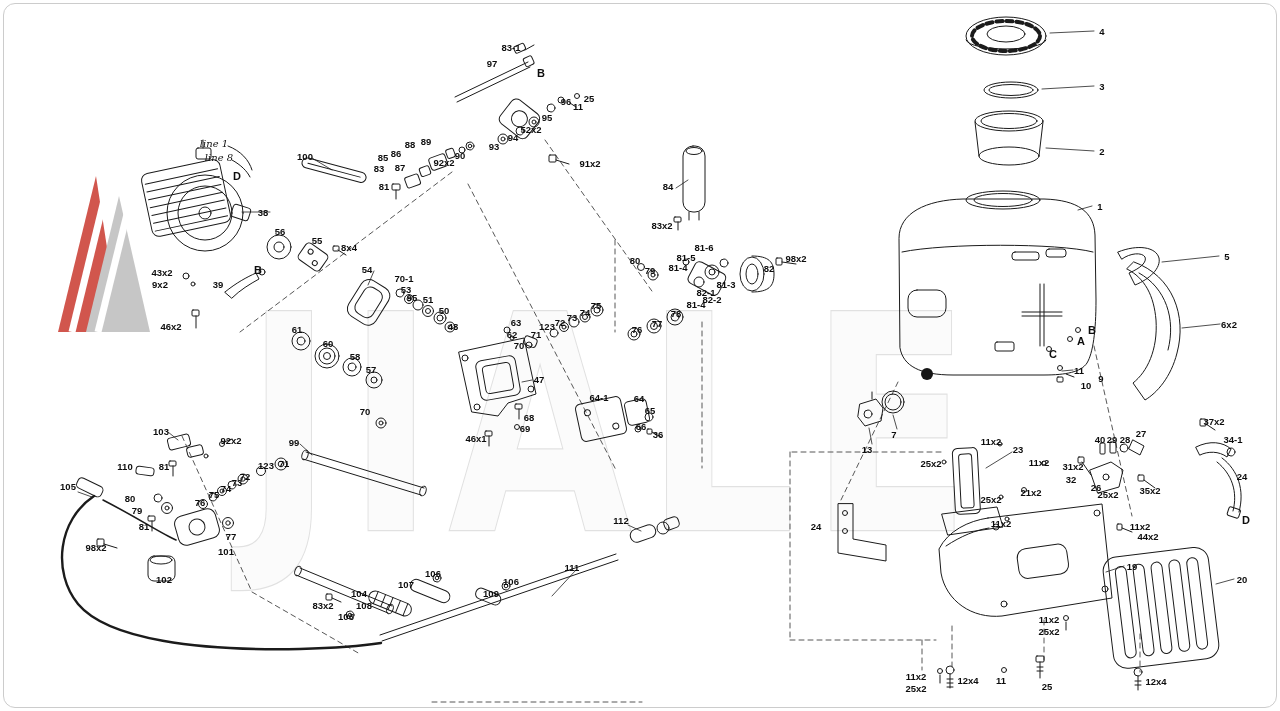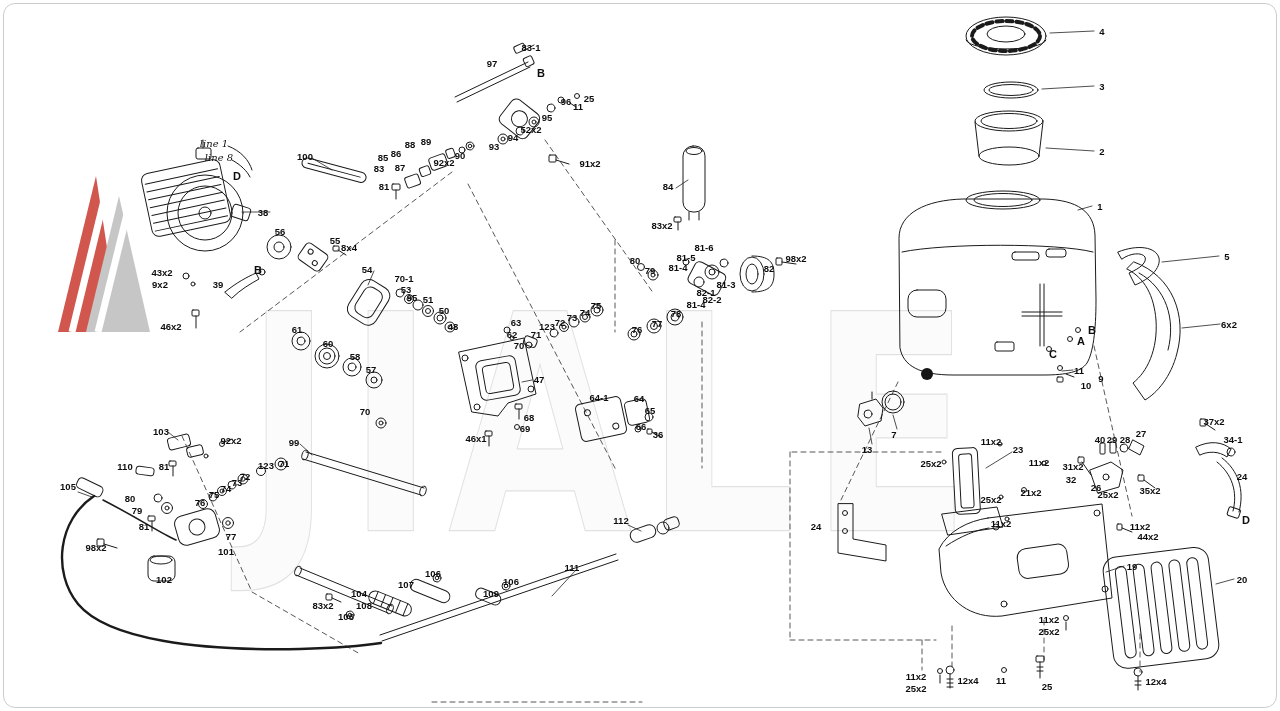--- a/index.html
+++ b/index.html
@@ -416,21 +416,21 @@
         <circle cx="663" cy="528" r="6"></circle>
         <g transform="rotate(-19 674 523)">
             <rect x="664" y="517" width="15" height="11" rx="4"></rect>
           </g>
       </g>
 
     </g>
   </svg>
 
   <div class="callout-layer">
-      <span class="callout" style="left: 531px; top: 47px;">83-1</span>
+      <span class="callout" style="left: 511px; top: 47px;">83-1</span>
       <span class="callout" style="left: 492px; top: 63px;">97</span>
       <span class="callout letter" style="left: 541px; top: 73px;">B</span>
       <span class="callout" style="left: 589px; top: 98px;">25</span>
       <span class="callout" style="left: 578px; top: 106px;">11</span>
       <span class="callout" style="left: 566px; top: 101px;">96</span>
       <span class="callout" style="left: 547px; top: 117px;">95</span>
       <span class="callout" style="left: 531px; top: 129px;">52x2</span>
       <span class="callout" style="left: 513px; top: 137px;">94</span>
       <span class="callout" style="left: 494px; top: 146px;">93</span>
       <span class="callout" style="left: 460px; top: 155px;">90</span>
@@ -442,21 +442,21 @@
       <span class="callout" style="left: 400px; top: 167px;">87</span>
       <span class="callout" style="left: 379px; top: 168px;">83</span>
       <span class="callout" style="left: 384px; top: 186px;">81</span>
       <span class="callout" style="left: 305px; top: 156px;">100</span>
       <span class="callout" style="left: 590px; top: 163px;">91x2</span>
       <span class="callout script" style="left: 214px; top: 143px;">line 1</span>
       <span class="callout script" style="left: 219px; top: 157px;">line 8</span>
       <span class="callout letter" style="left: 237px; top: 176px;">D</span>
       <span class="callout" style="left: 263px; top: 212px;">38</span>
       <span class="callout" style="left: 280px; top: 231px;">56</span>
-      <span class="callout" style="left: 335px; top: 240px;">55</span>
+      <span class="callout" style="left: 317px; top: 240px;">55</span>
       <span class="callout" style="left: 349px; top: 247px;">8x4</span>
       <span class="callout" style="left: 162px; top: 272px;">43x2</span>
       <span class="callout" style="left: 160px; top: 284px;">9x2</span>
       <span class="callout" style="left: 218px; top: 284px;">39</span>
       <span class="callout letter" style="left: 258px; top: 270px;">B</span>
       <span class="callout" style="left: 367px; top: 269px;">54</span>
       <span class="callout" style="left: 404px; top: 278px;">70-1</span>
       <span class="callout" style="left: 406px; top: 289px;">53</span>
       <span class="callout" style="left: 412px; top: 297px;">95</span>
       <span class="callout" style="left: 428px; top: 299px;">51</span>

